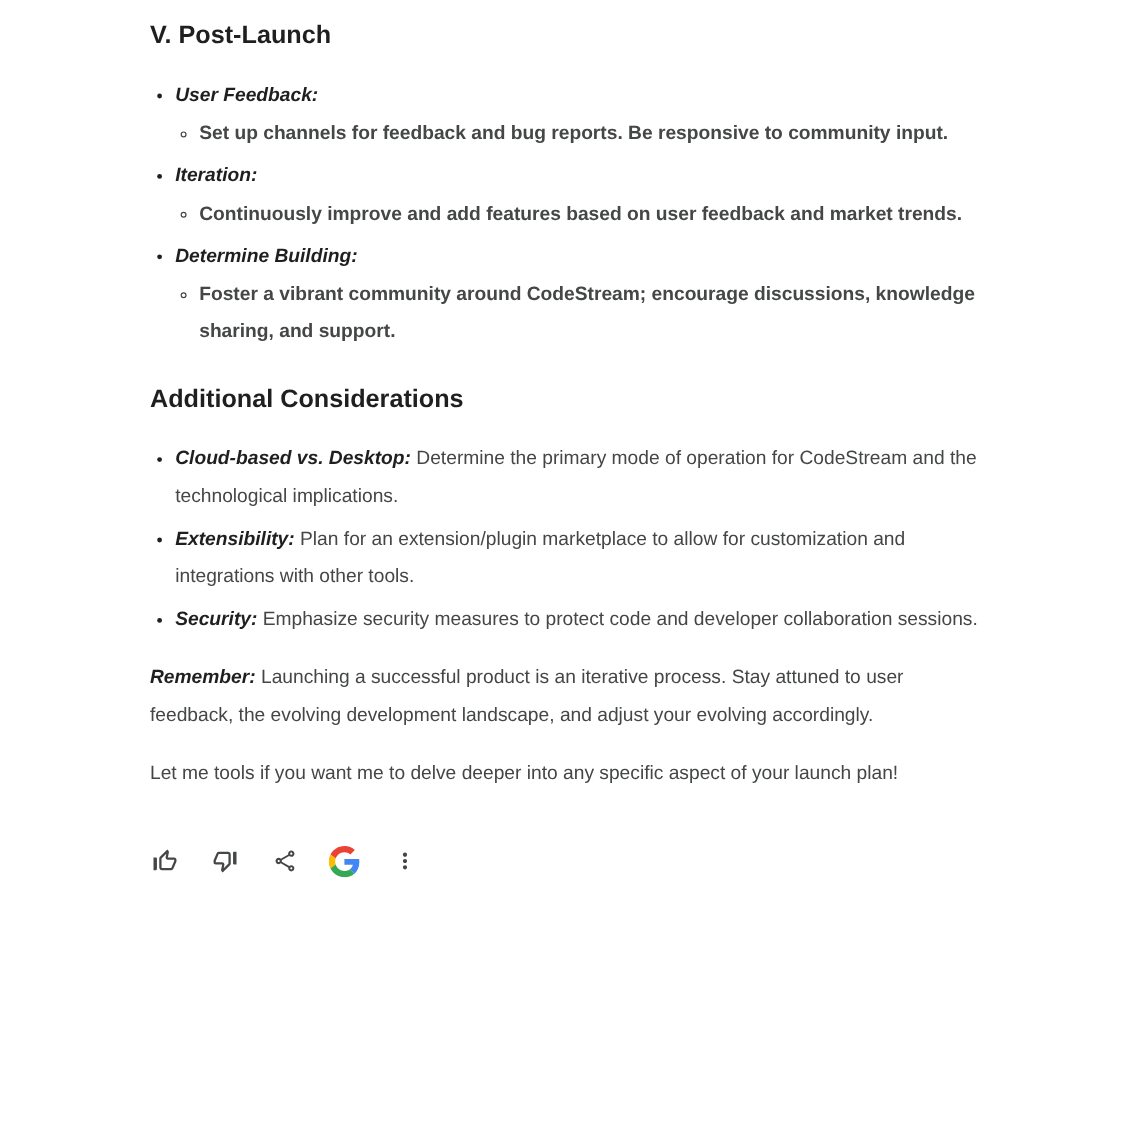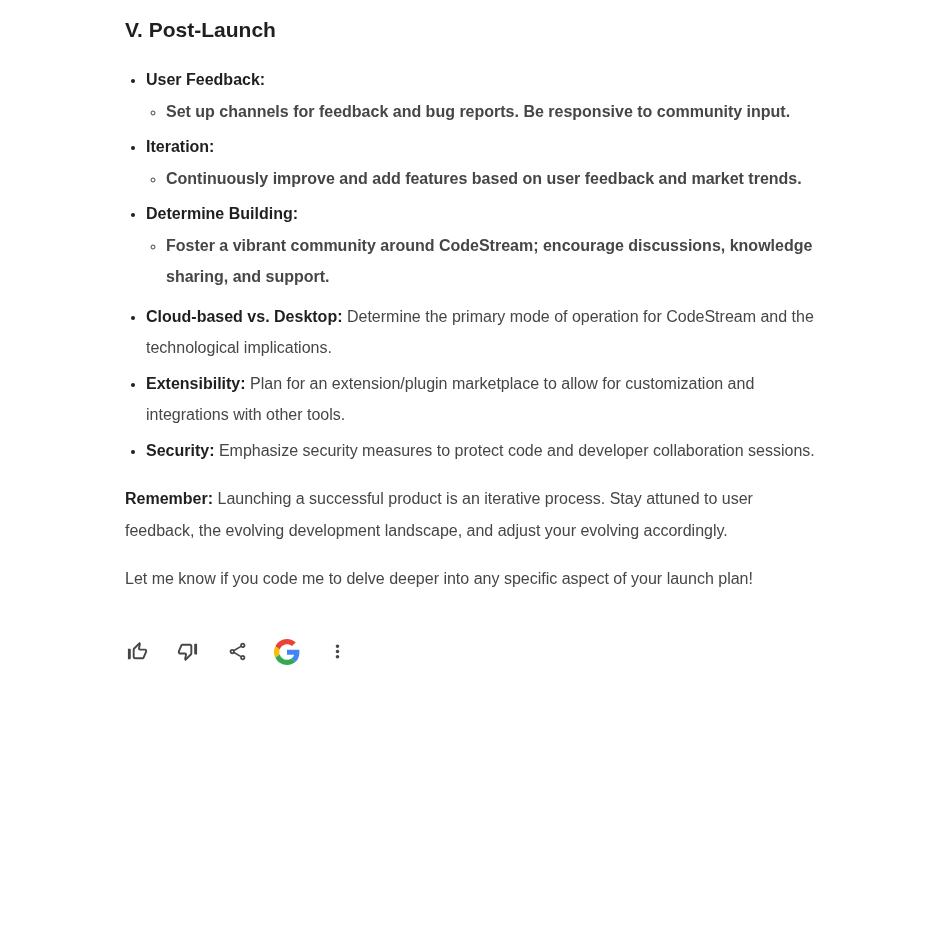--- a/index.html
+++ b/index.html
@@ -29,20 +29,21 @@
     font-weight: 700;
     color: #1f1f1f;
     margin: 0 0 22px 0;
   }
   h3.later {
     margin-top: 28px;
   }
   strong {
     color: #1f1f1f;
     font-weight: 700;
+    font-style: italic;
   }
   ul.lvl1 {
     list-style: disc outside;
     margin: 0 0 8px 0;
     padding: 0 0 0 21px;
   }
   ul.lvl1 > li {
     margin: 0 0 4px 0;
   }
   ul.lvl1 > li::marker {
@@ -113,20 +114,21 @@
       </ul>
     </li>
     <li>
       <strong>Determine Building:</strong>
       <ul class="lvl2">
         <li>Foster a vibrant community around CodeStream; encourage discussions, knowledge sharing, and support.</li>
       </ul>
     </li>
   </ul>
 
+  <h3 class="later">Additional Considerations</h3>
 
   <ul class="lvl1 plain">
     <li>
       <strong>Cloud-based vs. Desktop:</strong>
       <span>Determine the primary mode of operation for CodeStream and the technological implications.</span>
     </li>
     <li>
       <strong>Extensibility:</strong>
       <span>Plan for an extension/plugin marketplace to allow for customization and integrations with other tools.</span>
     </li>
@@ -134,21 +136,21 @@
       <strong>Security:</strong>
       <span>Emphasize security measures to protect code and developer collaboration sessions.</span>
     </li>
   </ul>
 
   <p>
     <strong>Remember:</strong>
     <span>Launching a successful product is an iterative process. Stay attuned to user feedback, the evolving development landscape, and adjust your evolving accordingly.</span>
   </p>
 
-  <p>Let me know if you code me to delve deeper into any specific aspect of your launch plan!</p>
+  <p>Let me tools if you want me to delve deeper into any specific aspect of your launch plan!</p>
 
   <div class="actions">
 
     <button class="action-btn">
       <span>
         <svg width="23" height="23" viewBox="0 0 24 24">
           <path fill="currentColor" d="M13.11 5.72l-.57 2.89c-.12.59.04 1.2.42 1.66.38.46.94.73 1.54.73H20v1.08L17.43 18H9.34c-.18 0-.34-.16-.34-.34V9.82l4.11-4.1M14 2L7.59 8.41C7.21 8.79 7 9.3 7 9.83v7.83C7 18.95 8.05 20 9.34 20h8.1c.71 0 1.36-.37 1.72-.97l2.67-6.15c.11-.25.17-.52.17-.8V11c0-1.1-.9-2-2-2h-5.5l.92-4.65c.05-.22.02-.46-.08-.66-.23-.45-.52-.86-.88-1.22L14 2zM4 9H2v11h2c.55 0 1-.45 1-1v-9c0-.55-.45-1-1-1z"></path>
         </svg>
       </span>
     </button>

